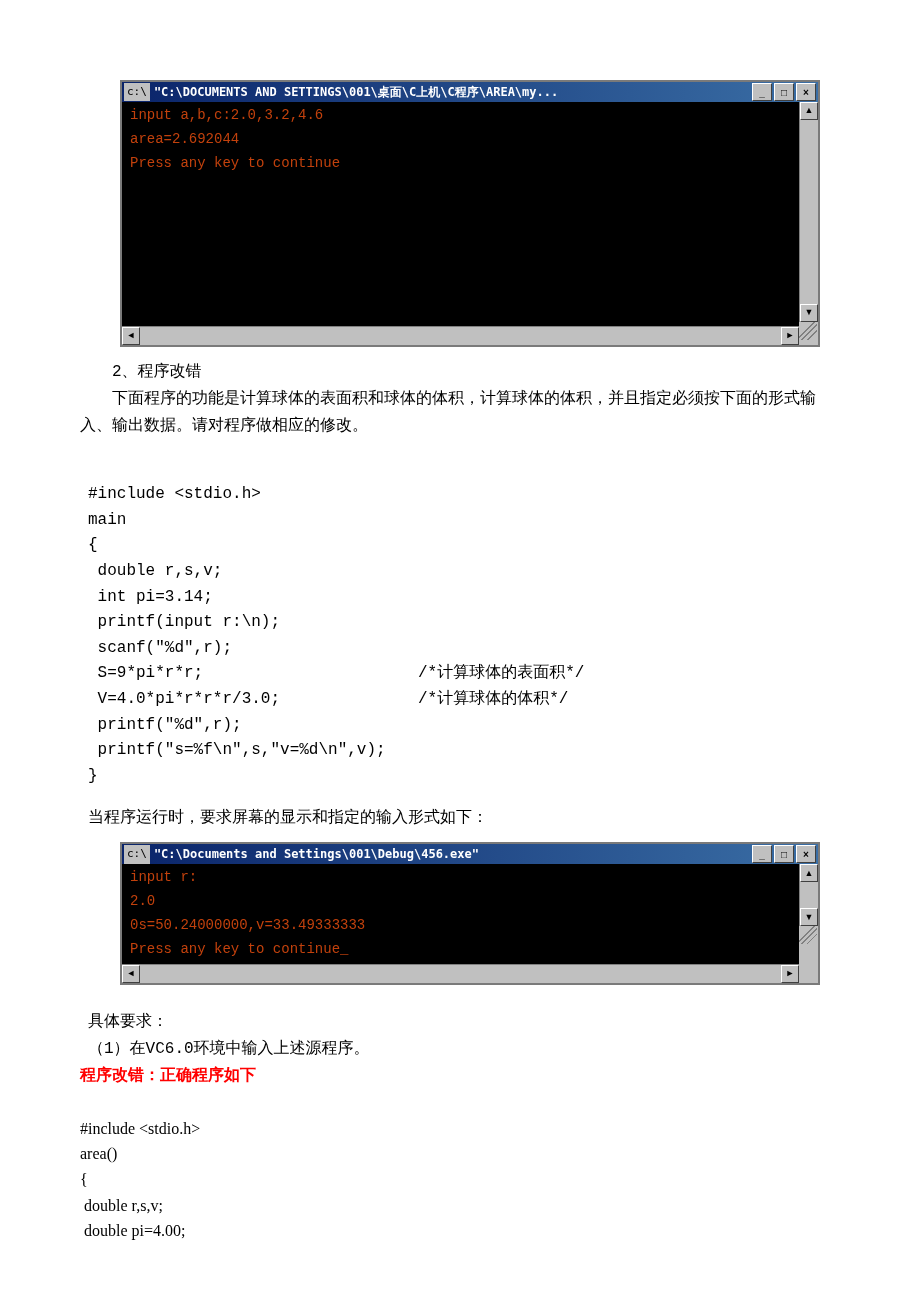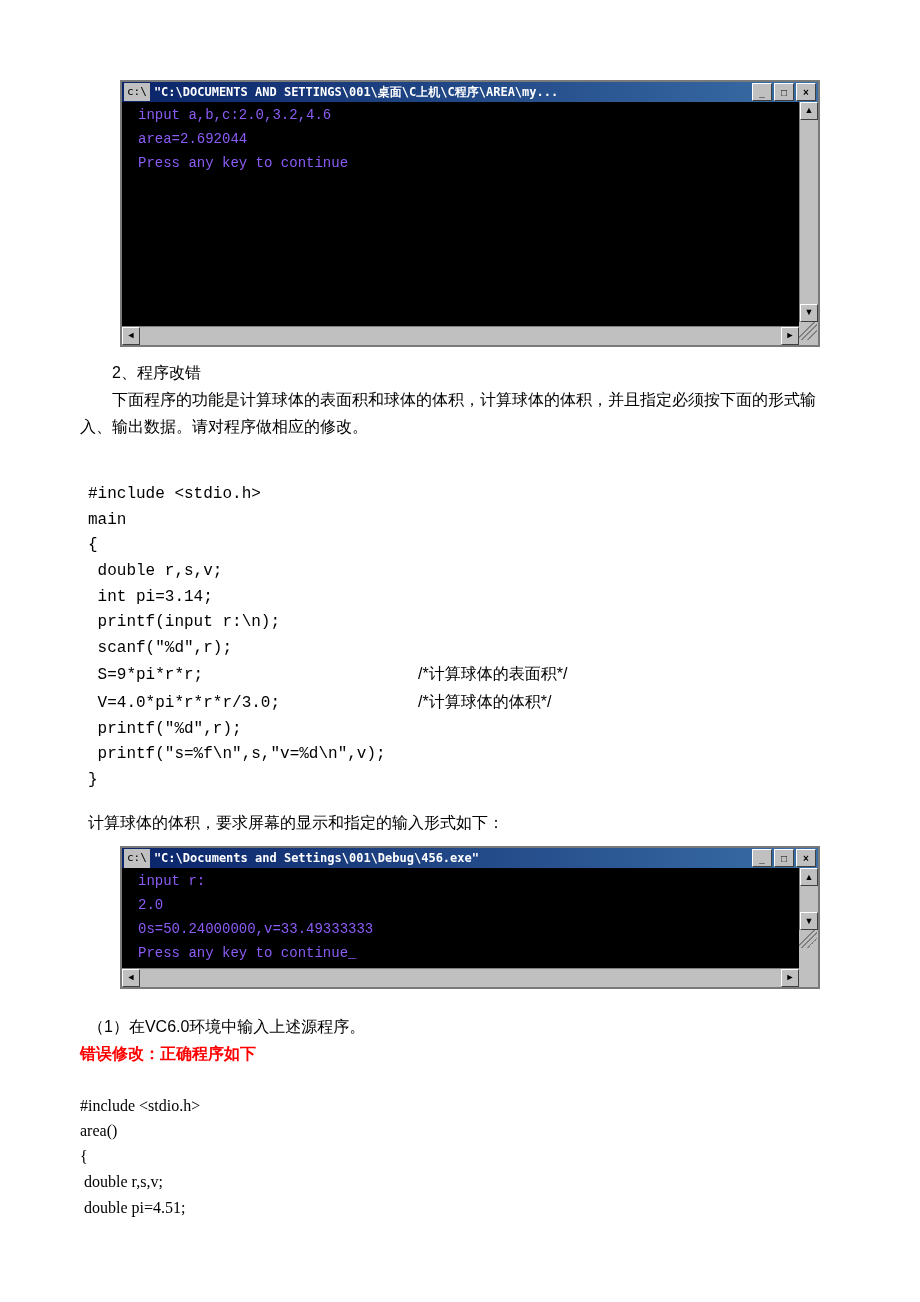--- a/index.html
+++ b/index.html
@@ -5,30 +5,30 @@
 body{margin:0;background:#fff;font-family:"SimSun","宋体",serif;font-size:16px;color:#000;line-height:1.7}
 .page{width:920px;min-height:1302px;padding:80px 80px 40px 80px;box-sizing:border-box;position:relative}
 .indent{text-indent:2em}
 
 .console-window{border:2px solid #7a7a7a;background:#c0c0c0;margin-bottom:12px}
 .titlebar{background:linear-gradient(to right,#0a246a,#3a6ea5);height:20px;display:flex;align-items:center;padding:0 2px}
 .titlebar .cx{background:#c0c0c0;color:#000;font-family:monospace;font-size:11px;padding:0 3px;margin-right:4px}
 .titlebar .title-text{color:#fff;font-family:monospace;font-weight:bold;font-size:12px;flex:1;overflow:hidden;white-space:nowrap}
 .window-buttons{display:flex;gap:2px}
 .window-btn{width:18px;height:16px;background:#c0c0c0;border-top:1px solid #fff;border-left:1px solid #fff;border-right:1px solid #404040;border-bottom:1px solid #404040;display:flex;align-items:center;justify-content:center;font-family:sans-serif;font-size:10px;font-weight:bold}
-.console-body{background:#000;color:#8b5cf6;font-family:"Courier New",monospace;font-size:14px;padding:2px 16px;white-space:pre;position:relative;min-height:40px}
+.console-body{background:#000;color:#c2410c;font-family:"Courier New",monospace;font-size:14px;padding:2px 8px;white-space:pre;position:relative;min-height:40px}
 .scroll-v{width:18px;background:#c0c0c0;border-left:1px solid #808080}
 .scroll-h{height:18px;background:#c0c0c0;border-top:1px solid #808080;display:flex}
 .scroll-btn{width:16px;height:16px;background:#c0c0c0;border-top:1px solid #fff;border-left:1px solid #fff;border-right:1px solid #404040;border-bottom:1px solid #404040;display:flex;align-items:center;justify-content:center;font-size:9px}
 .console-wrap{display:flex}
 .console-main{flex:1}
 .resize-grip{width:18px;height:18px;background:#c0c0c0;background-image:linear-gradient(135deg,transparent 40%,#808080 40%,#808080 45%,transparent 45%,transparent 55%,#808080 55%,#808080 60%,transparent 60%,transparent 70%,#808080 70%,#808080 75%,transparent 75%)}
 
 .code-block{font-family:"Courier New",monospace;white-space:pre;line-height:1.6;margin-left:0.5em}
-.chinese-text{font-family:Liberation Sans, sans-serif}
+.chinese-text{font-family:Liberation Mono, monospace}
 .red{color:#ff0000;font-weight:bold}
 .para{margin:0}
 </style>
 </head>
 <body>
 
 <div class="page">
 
   <div class="console-window" style="margin-left:40px;margin-right:20px">
     <div class="titlebar">
@@ -75,21 +75,21 @@
 <span> int pi=3.14;</span>
 <span> printf(input r:\n);</span>
 <span> scanf("%d",r);</span>
 <span class="row"><span style="display:inline-block;width:330px"> S=9*pi*r*r;</span><span class="chinese-text">/*计算球体的表面积*/</span></span>
 <span class="row"><span style="display:inline-block;width:330px"> V=4.0*pi*r*r*r/3.0;</span><span class="chinese-text">/*计算球体的体积*/</span></span>
 <span> printf("%d",r);</span>
 <span> printf("s=%f\n",s,"v=%d\n",v);</span>
 <span>}</span></div>
 
   <div style="height:16px"></div>
-  <p class="para chinese-text" style="margin-left:0.5em">计算球体的体积，要求屏幕的显示和指定的输入形式如下：</p>
+  <p class="para chinese-text" style="margin-left:0.5em">当程序运行时，要求屏幕的显示和指定的输入形式如下：</p>
   <div style="height:10px"></div>
 
   <div class="console-window" style="margin-left:40px;margin-right:20px">
     <div class="titlebar">
       <span class="cx">c:\</span>
       <span class="title-text">"C:\Documents and Settings\001\Debug\456.exe"</span>
       <div class="window-buttons">
         <div class="window-btn">_</div>
         <div class="window-btn">□</div>
         <div class="window-btn">×</div>
@@ -113,25 +113,26 @@
           <div style="flex:1"></div>
           <div class="scroll-btn">▼</div>
         </div>
         <div class="resize-grip"></div>
       </div>
     </div>
   </div>
 
   <div style="height:12px"></div>
 
+  <p class="para chinese-text" style="margin-left:0.5em">具体要求：</p>
   <p class="para chinese-text" style="margin-left:0.5em">（1）在VC6.0环境中输入上述源程序。</p>
-  <p class="para red chinese-text">错误修改：正确程序如下</p>
+  <p class="para red chinese-text">程序改错：正确程序如下</p>
 
   <div class="code-block" style="font-family:'Times New Roman',serif;margin-left:0">
 <span>#include &lt;stdio.h&gt;</span>
 <span>area()</span>
 <span>{</span>
 <span> double r,s,v;</span>
-<span> double pi=4.51;</span>
+<span> double pi=4.00;</span>
 
 </div>
 
 </div>
 
 </body></html>

